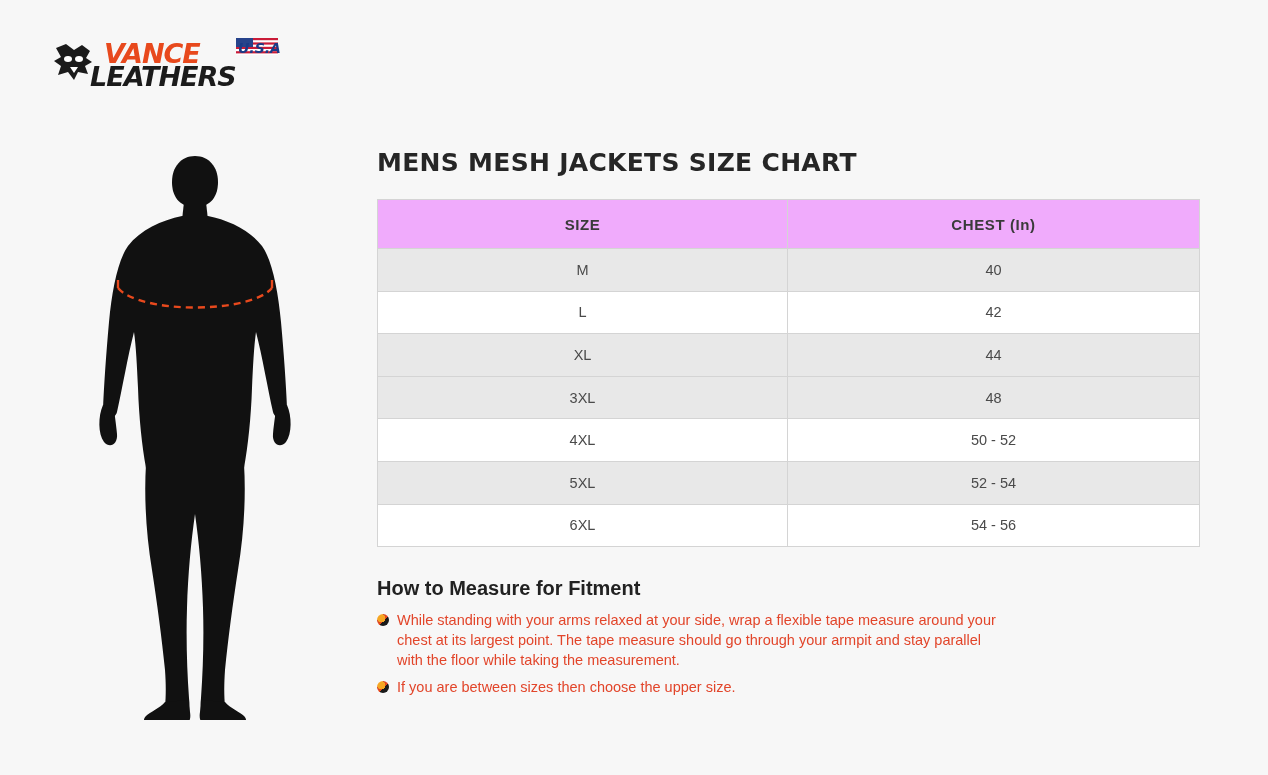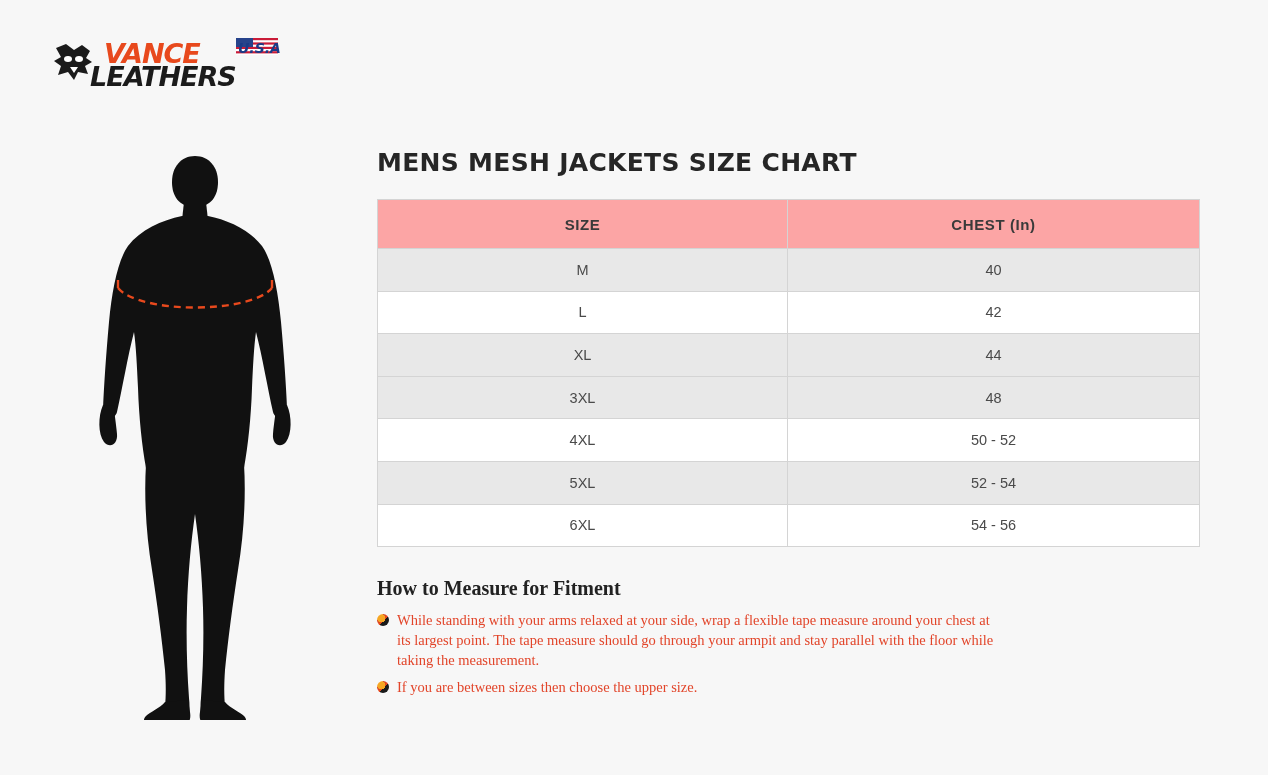--- a/index.html
+++ b/index.html
@@ -117,21 +117,21 @@
   }
   table.size-chart th,
   table.size-chart td {
     border: 1px solid #d4d4d4;
     text-align: center;
     color: #4a4a4a;
     font-size: 14.5px;
     font-family: "Liberation Sans", sans-serif;
   }
   table.size-chart th {
-    background: #fca5a5;
+    background: #f0abfc;
     height: 46px;
     font-size: 15px;
     font-weight: bold;
     letter-spacing: .6px;
     color: #3a3a3a;
   }
   table.size-chart td {
     height: 39.6px;
     background: #ffffff;
   }
@@ -139,31 +139,30 @@
     background: #e8e8e8;
   }
   table.size-chart col.c1 { width: 410px; }
   table.size-chart col.c2 { width: 412px; }
 
   
   .howto {
     margin-top: 30px;
   }
   .howto h2 {
-    font-family: Liberation Serif, serif;
+    font-family: Liberation Sans, sans-serif;
     font-size: 20px;
     font-weight: bold;
     color: #222;
     margin: 16px 0 10px 0;
   }
   .bullet-row {
     display: flex;
     align-items: flex-start;
     margin-bottom: 7px;
-    font-family: Liberation Serif, serif;
   }
   .bullet-icon {
     flex: 0 0 auto;
     width: 12px;
     height: 12px;
     margin-top: 4px;
     margin-right: 8px;
     border-radius: 50%;
     background:
       radial-gradient(circle at 35% 35%, #f6a623 0 38%, rgba(0,0,0,0) 39%),

